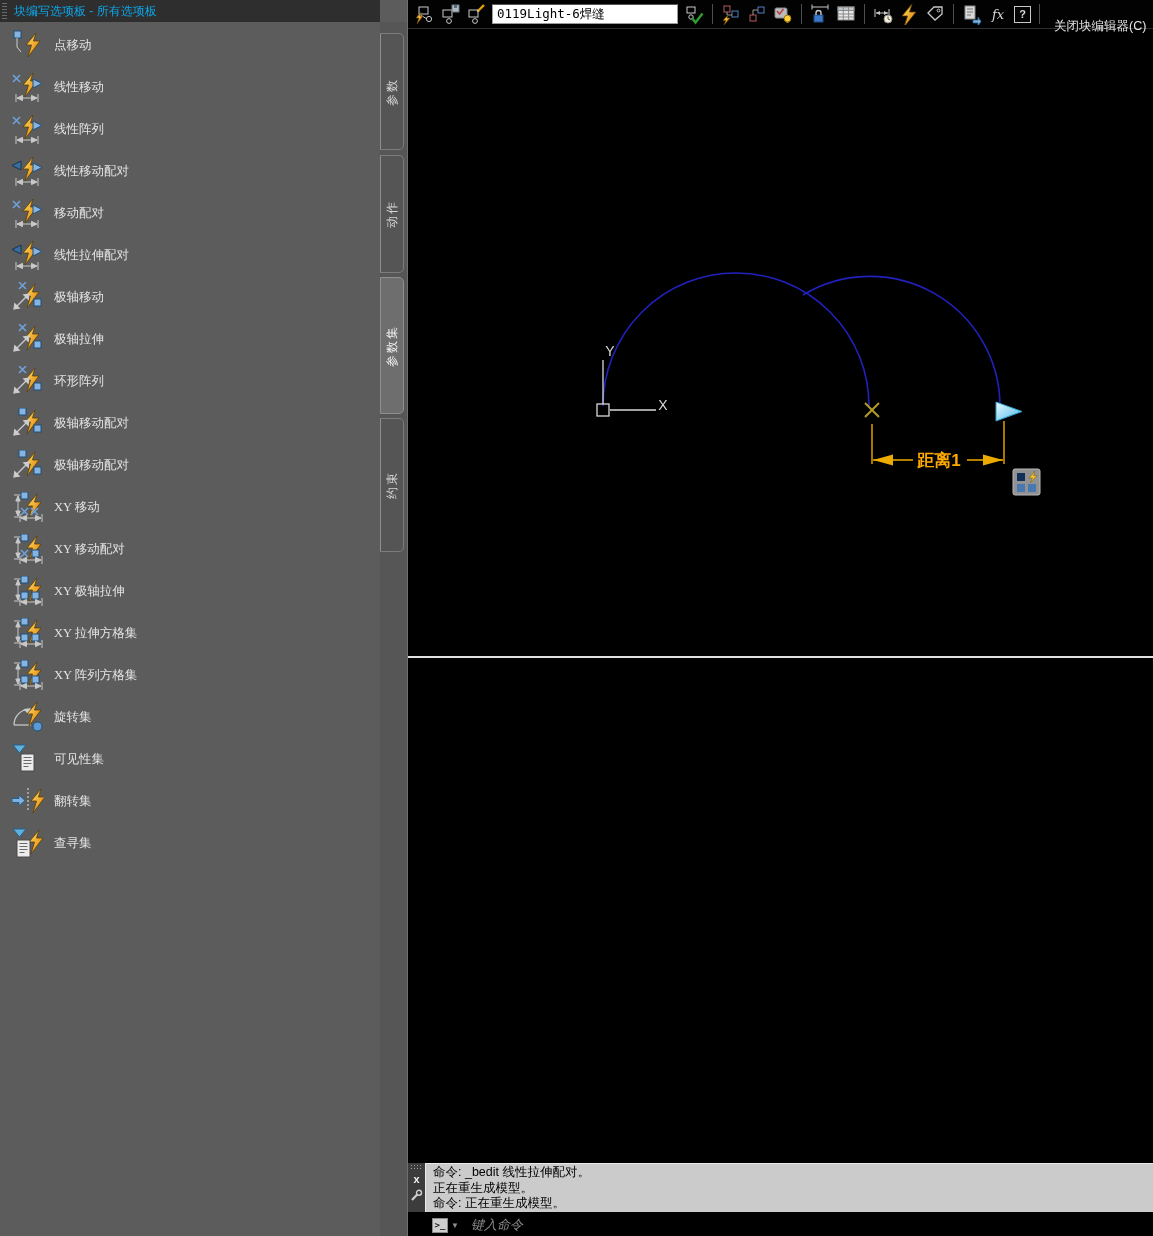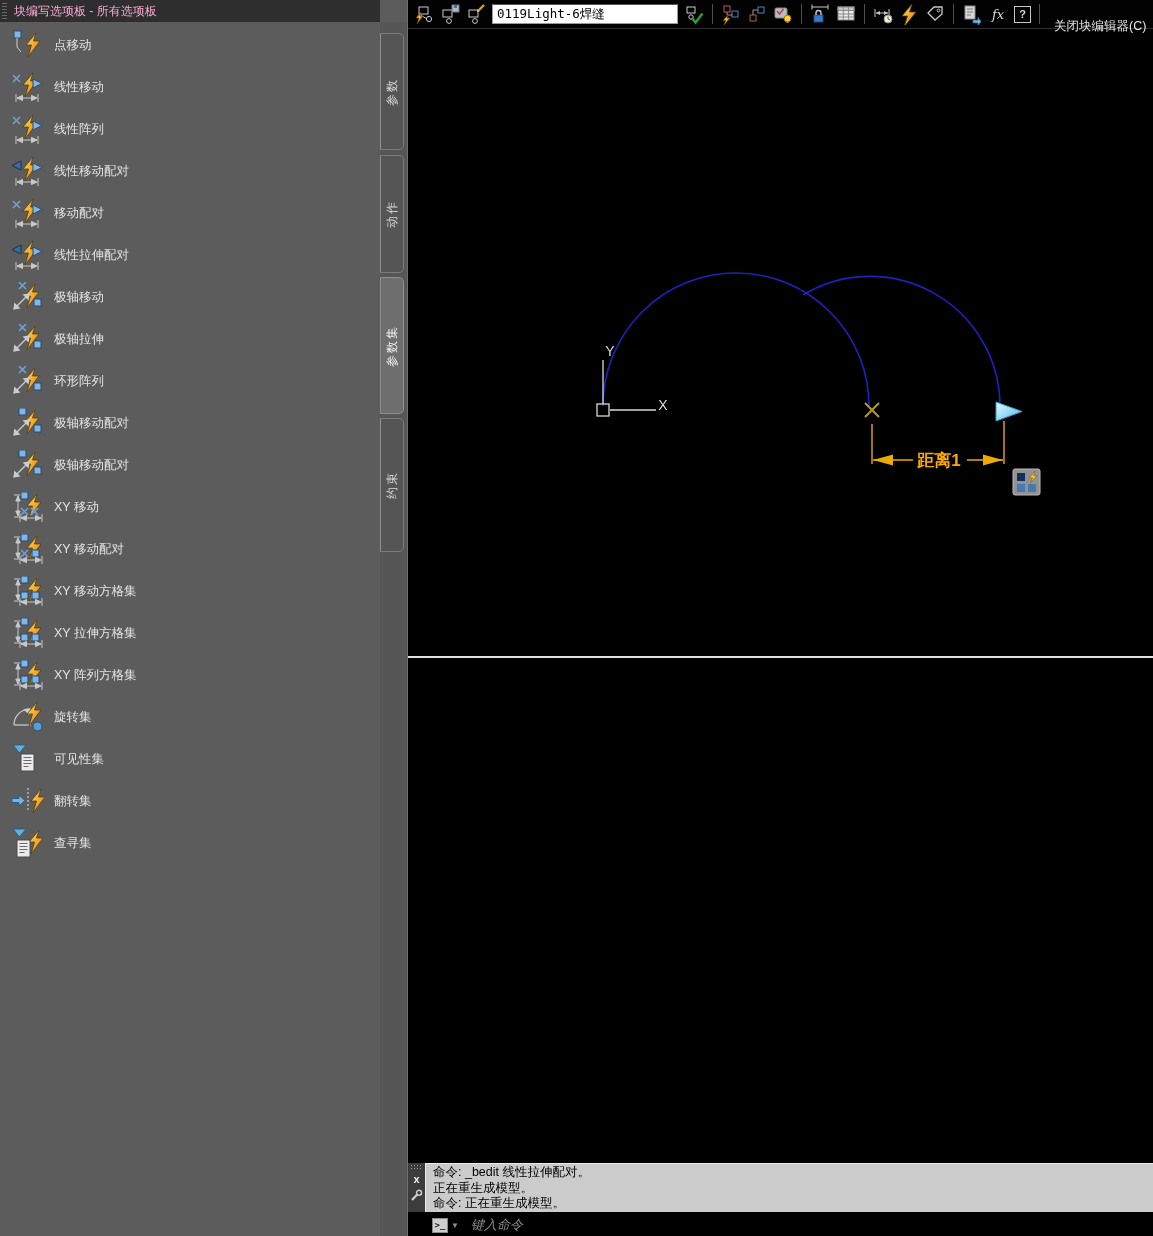--- a/index.html
+++ b/index.html
@@ -1,25 +1,25 @@
 <!DOCTYPE html>
 <html><head>
 <meta charset="utf-8">
 <style>
   html,body{margin:0;padding:0;background:#000;}
   .app{position:relative;width:1153px;height:1236px;overflow:hidden;
        font-family:"Liberation Sans","DejaVu Sans",sans-serif;}
   
   .palette{position:absolute;left:0;top:0;width:407px;height:1236px;background:#5c5c5c;}
   .palette-title{position:absolute;left:0;top:0;width:380px;height:22px;background:#2e2e2e;
-       color:#f9a8d4;font-size:12px;line-height:22px;}
+       color:#0ea5e9;font-size:12px;line-height:22px;}
   .palette-title .grip{position:absolute;left:2px;top:3px;width:5px;height:16px;
        background:repeating-linear-gradient(0deg,#6a6a6a 0 1px,transparent 1px 3px);}
   .palette-title .t{padding-left:14px;}
-  .items{position:absolute;left:0;top:24px;width:378px;}
+  .items{position:absolute;left:0;top:24px;width:378px;font-family:Liberation Serif, serif;}
   .item{height:42px;display:flex;align-items:center;padding-left:12px;cursor:default;}
   .item .pic{width:32px;height:30px;flex:0 0 32px;}
   .item .lbl{margin-left:10px;color:#e3e3e3;font-size:12.5px;}
   
   .tabstrip{position:absolute;left:380px;top:22px;width:27px;height:1214px;background:#565656;}
   .vtab{position:absolute;left:0;width:24px;background:#555;border:1px solid #7c7c7c;
         border-left-color:#8f8f8f;border-radius:0 5px 5px 0;box-sizing:border-box;}
   .vtab .vl{position:absolute;top:50%;left:50%;transform:translate(-50%,-50%) rotate(-90deg);
         white-space:nowrap;color:#d6d6d6;font-size:12px;letter-spacing:2px;}
   .vtab.active{background:#6e6e6e;border-color:#909090;}
@@ -260,21 +260,21 @@
       </div>
       <div class="item">
         <span class="pic"><svg width="32" height="30">
               <use href="#vdim" x="2" y="3"></use>
               <use href="#sq" x="9" y="0"></use>
               <use href="#bolt" x="13" y="2"></use>
               <use href="#sq" x="9" y="16"></use>
               <use href="#sq" x="20" y="16"></use>
               <use href="#hdim" x="8" y="26"></use>
             </svg></span>
-        <span class="lbl">XY 移动方格集</span>
+        <span class="lbl">XY 极轴拉伸</span>
       </div>
       <div class="item">
         <span class="pic"><svg width="32" height="30">
               <use href="#vdim" x="2" y="3"></use>
               <use href="#sq" x="9" y="0"></use>
               <use href="#bolt" x="13" y="2"></use>
               <use href="#sq" x="9" y="16"></use>
               <use href="#sq" x="20" y="16"></use>
               <use href="#hdim" x="8" y="26"></use>
             </svg></span>

